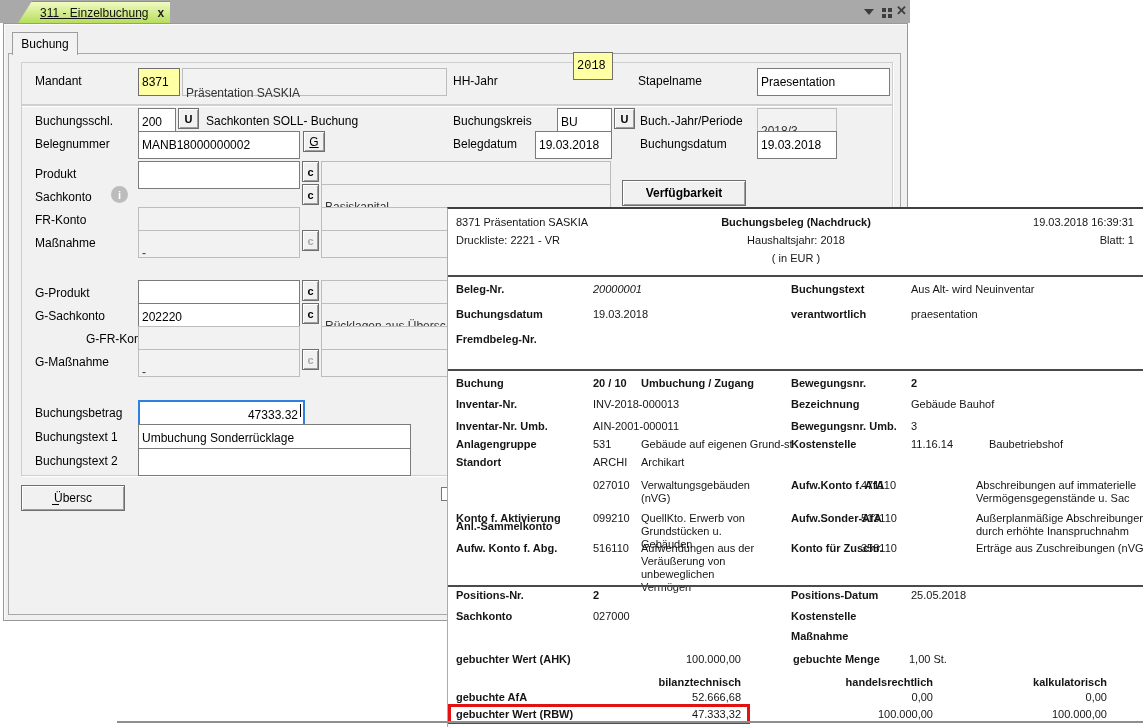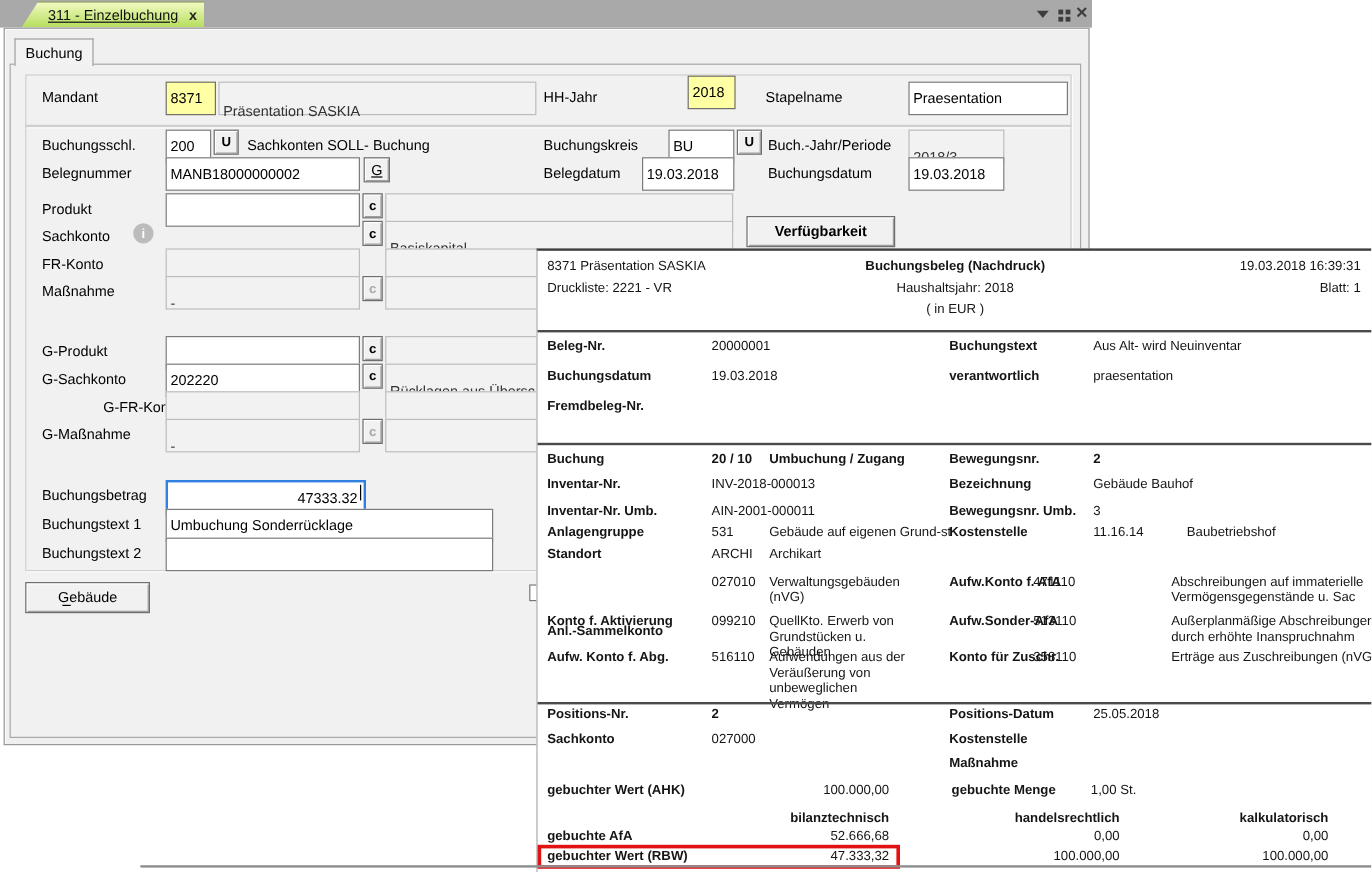--- a/index.html
+++ b/index.html
@@ -75,21 +75,21 @@
   <div id="formwin">
     <div id="page-tab">Buchung</div>
     <div id="tabpanel"></div>
   </div>
 
   <div class="grp" style="left:21px;top:62px;width:870px;height:42px;"></div>
   <span class="lbl" style="left:35px;top:74px;">Mandant</span>
   <input class="inp yellow" style="left: 138px; top: 68px; width: 42px; height: 24px;" value="8371">
   <div class="inp gray" style="left:182px;top:68px;width:265px;height:24px;line-height:22px;">Präsentation SASKIA</div>
   <span class="lbl" style="left:453px;top:74px;">HH-Jahr</span>
-  <input class="inp yellow" style="left: 573px; top: 63px; width: 40px; height: 14px;" value="2018">
+  <input class="inp yellow" style="left: 573px; top: 52px; width: 40px; height: 14px; font-family: Liberation Mono, monospace;" value="2018">
   <span class="lbl" style="left:638px;top:74px;">Stapelname</span>
   <input class="inp" style="left: 757px; top: 68px; width: 133px; height: 24px;" value="Praesentation">
 
   <div class="grp" style="left:21px;top:104px;width:870px;height:370px;"></div>
 
   <span class="lbl" style="left:35px;top:114px;">Buchungsschl.</span>
   <input class="inp" style="left: 138px; top: 108px; width: 38px; height: 21px;" value="200">
   <div class="btn small" style="left:178px;top:108px;width:21px;height:21px;">U</div>
   <span class="lbl" style="left:206px;top:114px;">Sachkonten SOLL- Buchung</span>
   <span class="lbl" style="left:453px;top:114px;">Buchungskreis</span>
@@ -147,37 +147,37 @@
   <div class="inp gray" style="left:321px;top:349px;width:290px;height:21px;"></div>
 
   <span class="lbl" style="left:35px;top:406px;">Buchungsbetrag</span>
   <input class="inp" style="left: 138px; top: 400px; width: 167px; height: 21px; text-align: right; border: 2px solid rgb(47, 128, 224); padding-right: 5px;" value="47333.32">
   <div class="caretline" style="left:300px;top:404px;"></div>
   <span class="lbl" style="left:35px;top:430px;">Buchungstext 1</span>
   <input class="inp" style="left: 138px; top: 424px; width: 273px; height: 21px;" value="Umbuchung Sonderrücklage">
   <span class="lbl" style="left:35px;top:454px;">Buchungstext 2</span>
   <input class="inp" style="left: 138px; top: 448px; width: 273px; height: 21px;">
 
-  <div class="btn" style="left:21px;top:485px;width:104px;height:26px;">Gebäude</div>
+  <div class="btn" style="left:21px;top:485px;width:104px;height:26px;">Übersc</div>
   <div class="ubar" style="left:52px;top:504px;width:7px;"></div>
   <div class="chksliver" style="left:441px;top:487px;"></div>
 
   <div id="report">
 
     <span class="r" style="left:8px;top:7px;">8371 Präsentation SASKIA</span>
     <span class="r" style="left:8px;top:25px;">Druckliste: 2221 - VR</span>
     <span class="r rb rc" style="left:0;top:7px;width:696px;">Buchungsbeleg (Nachdruck)</span>
     <span class="r rc" style="left:0;top:25px;width:696px;">Haushaltsjahr: 2018</span>
     <span class="r rc" style="left:0;top:43px;width:696px;">( in EUR )</span>
     <span class="r rr" style="left:500px;top:7px;width:186px;">19.03.2018 16:39:31</span>
     <span class="r rr" style="left:500px;top:25px;width:186px;">Blatt: 1</span>
     <div class="rule" style="top:66px;"></div>
 
     <span class="r rb" style="left:8px;top:74px;">Beleg-Nr.</span>
-    <span class="r" style="left:145px;top:74px;">20000001</span>
+    <span class="r" style="left:145px;top:74px;font-style:italic;">20000001</span>
     <span class="r rb" style="left:343px;top:74px;">Buchungstext</span>
     <span class="r" style="left:463px;top:74px;">Aus Alt- wird Neuinventar</span>
     <span class="r rb" style="left:8px;top:99px;">Buchungsdatum</span>
     <span class="r" style="left:145px;top:99px;">19.03.2018</span>
     <span class="r rb" style="left:343px;top:99px;">verantwortlich</span>
     <span class="r" style="left:463px;top:99px;">praesentation</span>
     <span class="r rb" style="left:8px;top:124px;">Fremdbeleg-Nr.</span>
     <div class="rule" style="top:160px;"></div>
 
     <span class="r rb" style="left:8px;top:168px;">Buchung</span>

